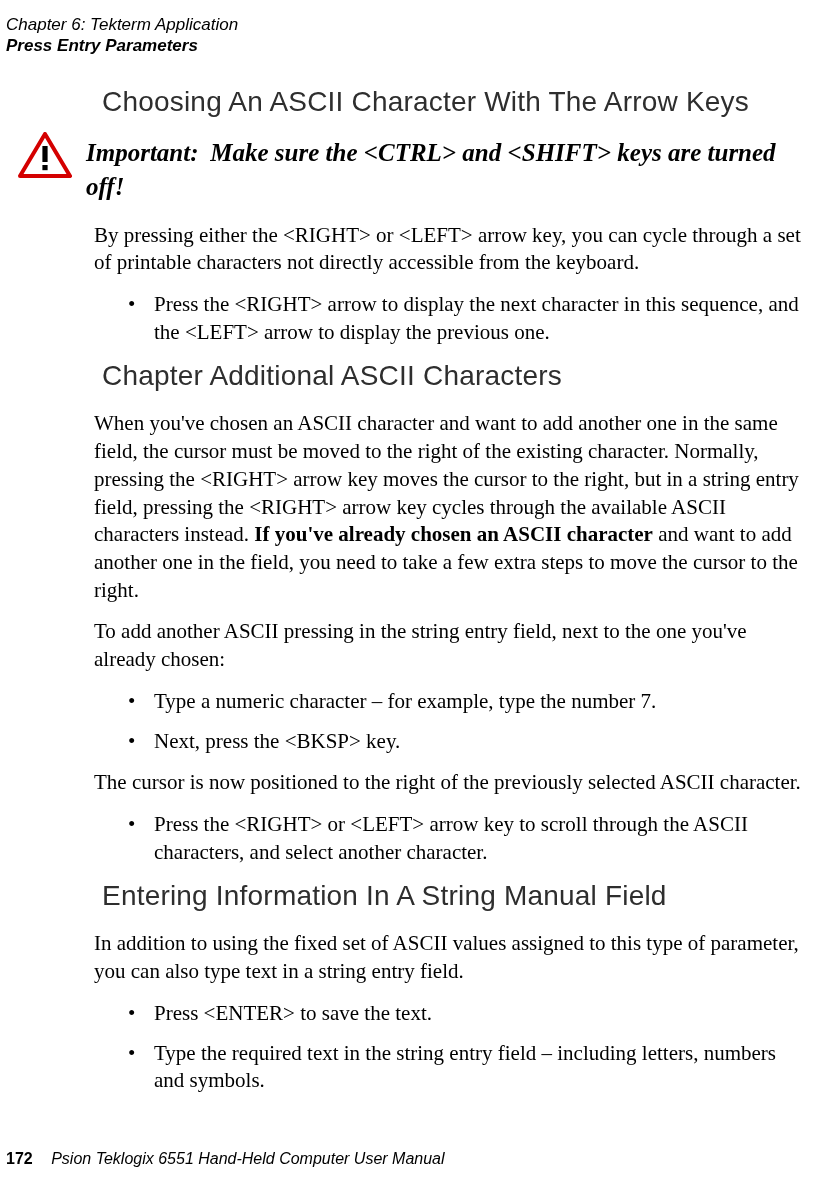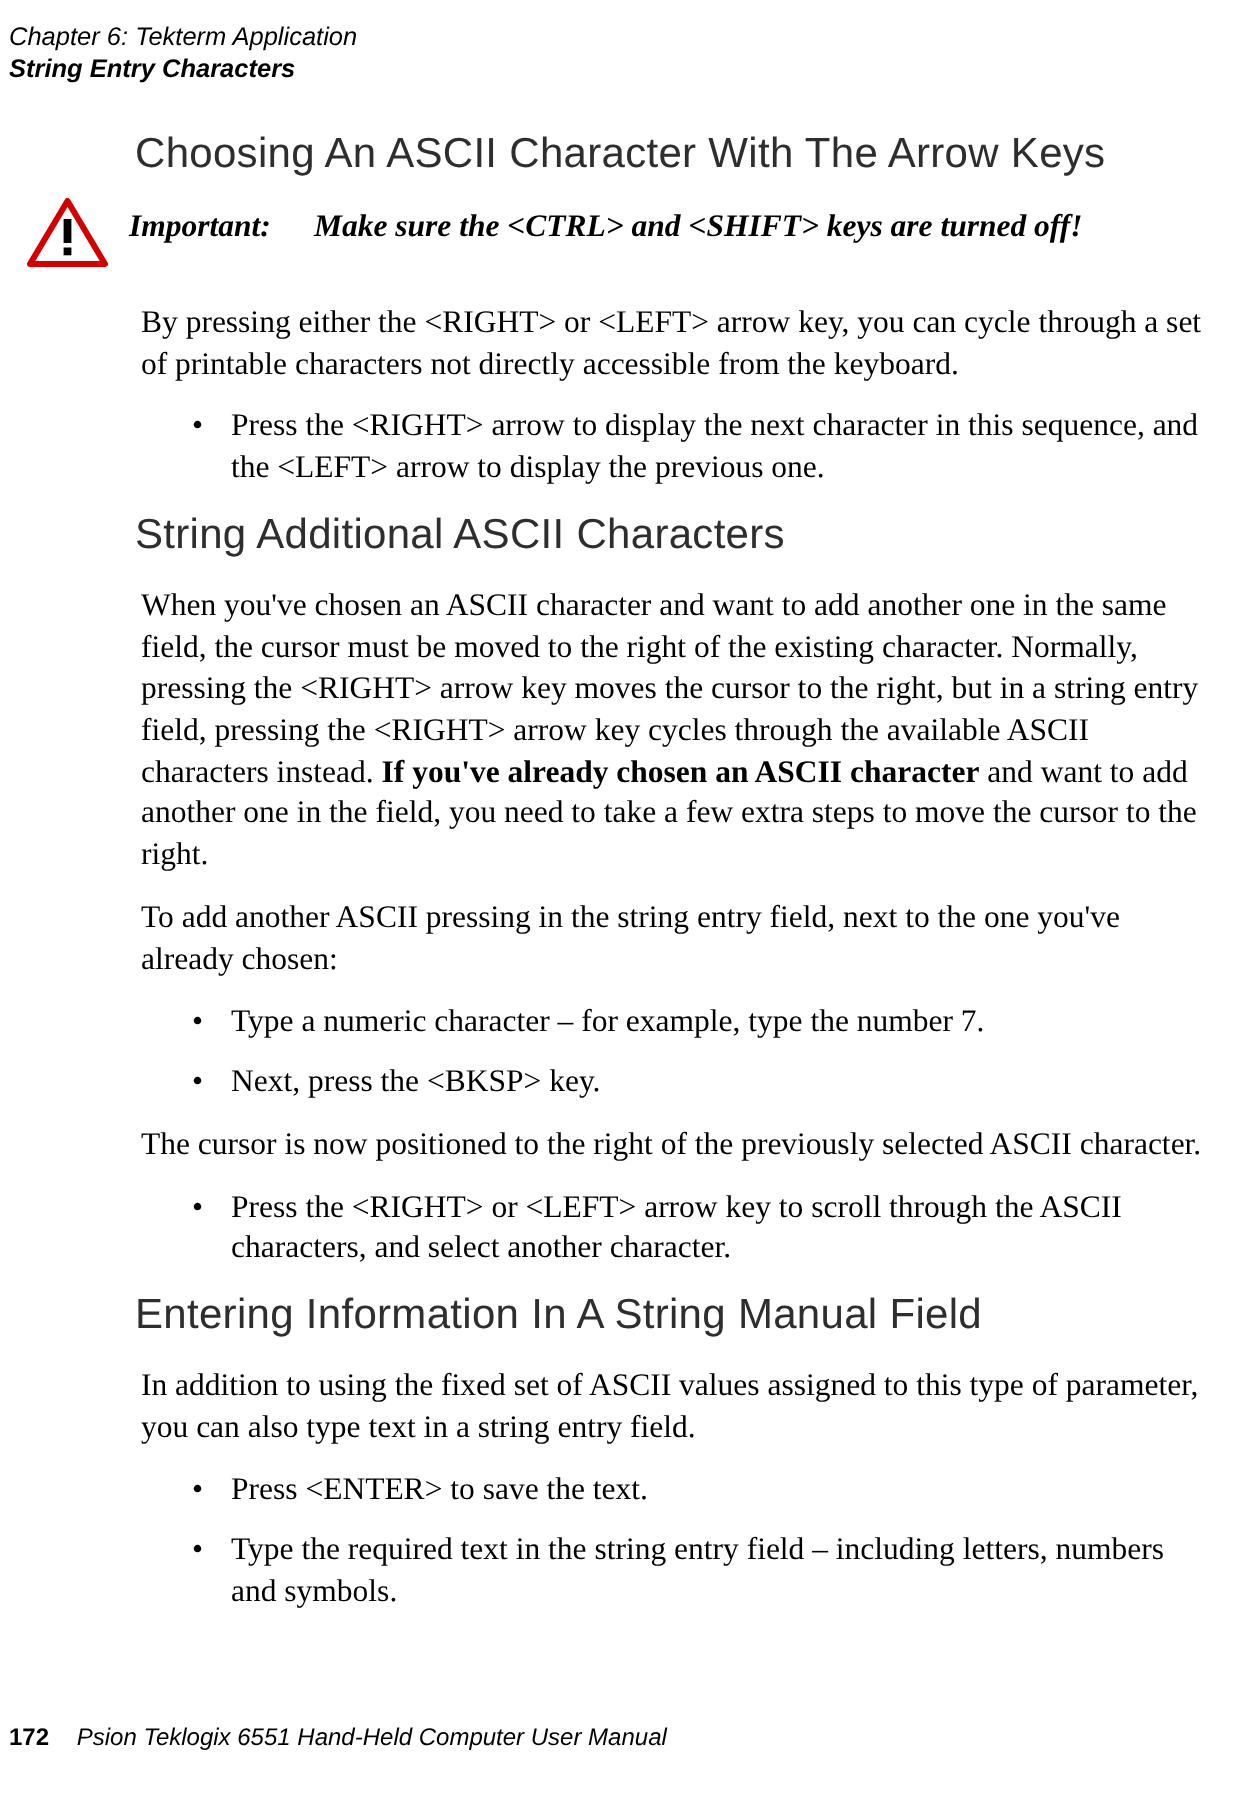--- a/index.html
+++ b/index.html
@@ -34,38 +34,38 @@
     top: 86px;
     left: 90px;
     width: 720px;
   }
   .h3 {
     font-family: Arial, "Helvetica Neue", Helvetica, sans-serif;
     font-stretch: condensed;
     font-weight: 400;
     font-size: 28px;
     letter-spacing: 0.2px;
-    margin: 0 0 18px 0;
+    margin: 0 0 18px 12px;
     color: #2e2e2e;
   }
   .important-row {
     display: flex;
     align-items: flex-start;
     margin: 0 0 18px -72px;
   }
   .warn-icon {
     flex: 0 0 auto;
     margin-right: 14px;
     margin-top: -4px;
   }
   .important-text {
     font-family: "Times New Roman", Times, serif;
     font-style: italic;
     font-weight: 700;
-    font-size: 21px;
+    font-size: 25px;
     line-height: 1.35;
     flex: 1 1 auto;
   }
   .important-label {
     display: inline-block;
     min-width: 118px;
   }
   .body {
     font-size: 21px;
     line-height: 1.32;
@@ -106,21 +106,21 @@
     font-size: 16px;
   }
 </style>
 </head>
 <body>
 
 <div class="page">
 
   <div class="running-head">
     <div class="chap">Chapter 6: Tekterm Application</div>
-    <div class="sect">String Entry Characters</div>
+    <div class="sect">Press Entry Parameters</div>
   </div>
 
   <div class="content">
 
     <h3 class="h3">Choosing An ASCII Character With The Arrow Keys</h3>
 
     <div class="important-row">
       <span class="warn-icon">
         <svg width="54" height="46" viewBox="0 0 54 46">
           <polygon points="27,2 52,44 2,44" fill="none" stroke="#d40000" stroke-width="4" stroke-linejoin="round"></polygon>
@@ -133,21 +133,21 @@
         <span>Make sure the &lt;CTRL&gt; and  &lt;SHIFT&gt;  keys are turned off!</span>
       </div>
     </div>
 
     <p class="body">By pressing either the &lt;RIGHT&gt; or &lt;LEFT&gt; arrow key, you can cycle through a set of printable characters not directly accessible from the keyboard.</p>
 
     <ul class="bullets">
       <li>Press the &lt;RIGHT&gt; arrow to display the next character in this sequence, and the &lt;LEFT&gt; arrow to display the previous one.</li>
     </ul>
 
-    <h3 class="h3">String Additional ASCII Characters</h3>
+    <h3 class="h3">Chapter Additional ASCII Characters</h3>
 
     <p class="body">
       <span>When you've chosen an ASCII character and want to add another one in the same field, the cursor must be moved to the right of the existing character. Normally, pressing the &lt;RIGHT&gt; arrow key moves the cursor to the right, but in a string entry field, pressing the &lt;RIGHT&gt; arrow key cycles through the available ASCII characters instead. </span><span class="bold">If you've already chosen an ASCII character</span><span> and want to add another one in the field, you need to take a few extra steps to move the cursor to the right.</span>
     </p>
 
     <p class="body">To add another ASCII pressing in the string entry field, next to the one you've already chosen:</p>
 
     <ul class="bullets">
       <li>Type a numeric character – for example, type the number 7.</li>
       <li>Next, press the &lt;BKSP&gt; key.</li>

